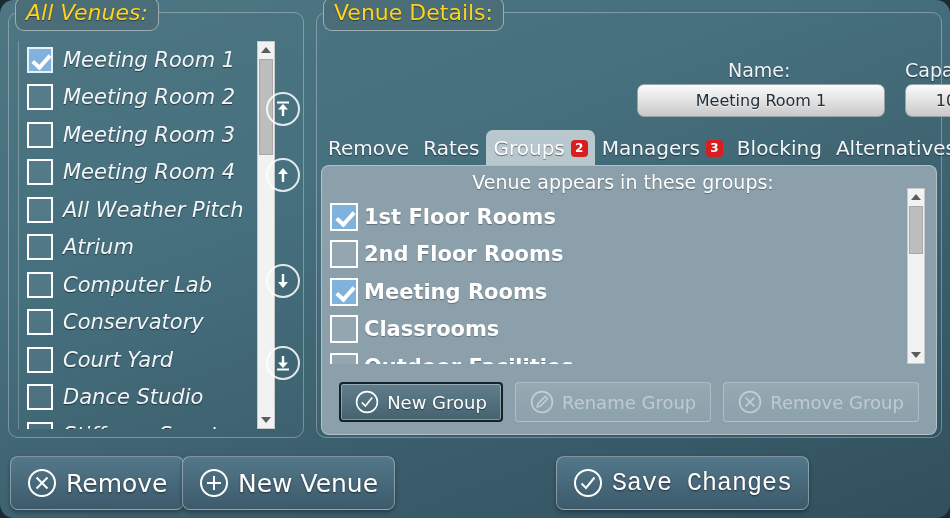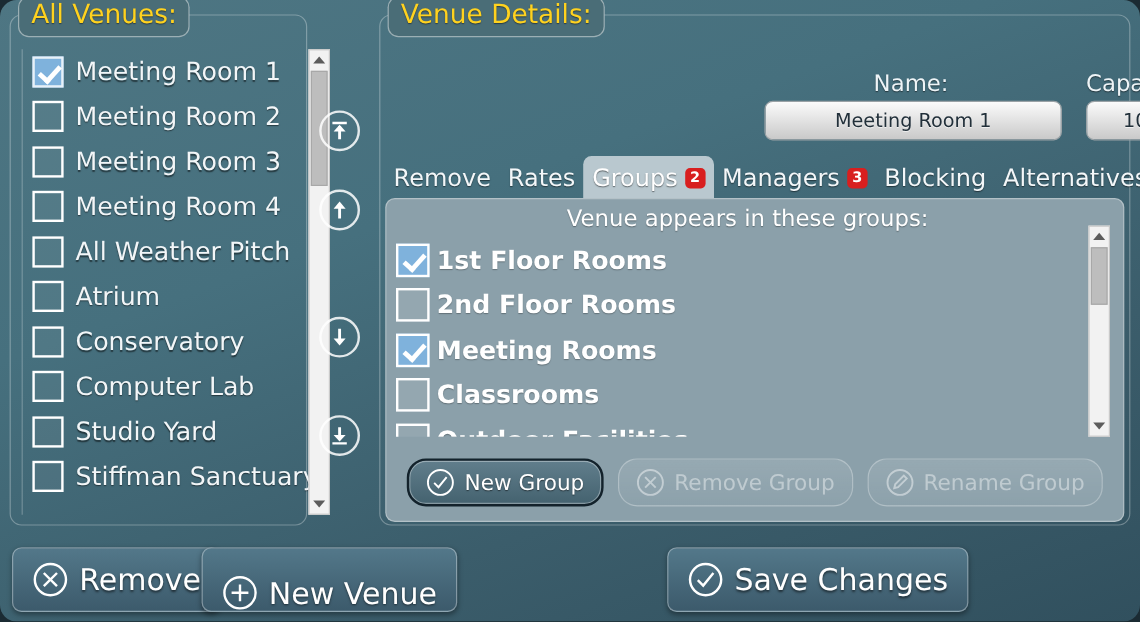--- a/index.html
+++ b/index.html
@@ -23,21 +23,21 @@
     overflow: hidden;
   }
 
   
   .groupbox {
     position: absolute;
     border: 1px solid rgba(255,255,255,0.30);
     border-radius: 10px;
     box-sizing: border-box;
   }
-  #venues-box { left: 8px; top: 12px; width: 248px; height: 426px; }
+  #venues-box { left: 8px; top: 12px; width: 296px; height: 426px; font-style: italic; }
   #details-box { left: 316px; top: 12px; width: 626px; height: 426px; }
 
   .box-title {
     position: absolute;
     top: -16px;
     left: 6px;
     background: #4a6d77;
     color: #ffd21f;
     font-size: 22px;
     line-height: 22px;
@@ -279,21 +279,21 @@
     justify-content: center;
     gap: 12px;
   }
   .abtn {
     display: flex;
     align-items: center;
     gap: 8px;
     height: 40px;
     padding: 0 14px;
     box-sizing: border-box;
-    border-radius: 16px;
+    border-radius: 4px;
     font-size: 18px;
     background: linear-gradient(#617e8c, #44626f);
     border: 1px solid rgba(255,255,255,0.35);
     color: #ffffff;
     text-shadow: 0 1px 1px rgba(0,0,0,0.5);
   }
   .abtn.primary {
     border: 2px solid #13222b;
     box-shadow: 0 0 0 1px rgba(255,255,255,0.35) inset;
   }
@@ -317,22 +317,22 @@
     border-radius: 8px;
     background: linear-gradient(#53788a, #3c5a6b);
     border: 1px solid rgba(255,255,255,0.35);
     box-shadow: 0 2px 4px rgba(0,0,0,0.35);
     color: #ffffff;
     font-size: 25px;
     text-shadow: 0 1px 2px rgba(0,0,0,0.55);
     white-space: nowrap;
   }
   #btn-remove { left: 10px; top: 456px; }
-  #btn-new-venue { left: 168px; top: 456px; align-items: flex-end; }
-  #btn-save { left: 556px; top: 456px; }
+  #btn-new-venue { left: 182px; top: 456px; }
+  #btn-save { left: 556px; top: 456px; font-family: Liberation Mono, monospace; }
   .bbtn svg { display: block; }
 </style>
 </head>
 <body>
 
 <div id="app">
 
   <div class="groupbox" id="venues-box">
     <div class="box-title">All Venues:</div>
     <div id="venue-list">
@@ -355,29 +355,33 @@
         <div class="venue-row">
           <span class="cbx"></span>
           <span class="venue-label">All Weather Pitch</span>
         </div>
         <div class="venue-row">
           <span class="cbx"></span>
           <span class="venue-label">Atrium</span>
         </div>
         <div class="venue-row">
           <span class="cbx"></span>
+          <span class="venue-label">Computer Lab</span>
+        </div>
+        <div class="venue-row">
+          <span class="cbx"></span>
           <span class="venue-label">Conservatory</span>
         </div>
         <div class="venue-row">
           <span class="cbx"></span>
-          <span class="venue-label">Computer Lab</span>
-        </div>
-        <div class="venue-row">
-          <span class="cbx"></span>
-          <span class="venue-label">Studio Yard</span>
+          <span class="venue-label">Court Yard</span>
+        </div>
+        <div class="venue-row">
+          <span class="cbx"></span>
+          <span class="venue-label">Dance Studio</span>
         </div>
         <div class="venue-row">
           <span class="cbx"></span>
           <span class="venue-label">Stiffman Sanctuary</span>
         </div>
       </div>
     <div class="sbar" id="venues-sbar">
       <div class="arr up">
           <span class="tri up"></span>
         </div>
@@ -485,31 +489,31 @@
           <div class="abtn primary">
             <svg width="24" height="24" viewBox="0 0 30 30">
               <circle cx="15" cy="15" r="13" fill="none" stroke="#ffffff" stroke-width="2"></circle>
               <polyline points="8.5,15.5 13,20 21.5,9.5" fill="none" stroke="#ffffff" stroke-width="2"></polyline>
             </svg>
             <span>New Group</span>
           </div>
           <div class="abtn disabled">
             <svg width="24" height="24" viewBox="0 0 30 30" style="opacity: 0.45;">
               <circle cx="15" cy="15" r="13" fill="none" stroke="#ffffff" stroke-width="2"></circle>
+              <path d="M9 21 L10 17 L19 8 L22 11 L13 20 Z" fill="none" stroke="#ffffff" stroke-width="2"></path>
+            </svg>
+            <span>Rename Group</span>
+          </div>
+          <div class="abtn disabled">
+            <svg width="24" height="24" viewBox="0 0 30 30" style="opacity: 0.45;">
+              <circle cx="15" cy="15" r="13" fill="none" stroke="#ffffff" stroke-width="2"></circle>
               <line x1="9.5" y1="9.5" x2="20.5" y2="20.5" stroke="#ffffff" stroke-width="2"></line>
               <line x1="20.5" y1="9.5" x2="9.5" y2="20.5" stroke="#ffffff" stroke-width="2"></line>
             </svg>
             <span>Remove Group</span>
-          </div>
-          <div class="abtn disabled">
-            <svg width="24" height="24" viewBox="0 0 30 30" style="opacity: 0.45;">
-              <circle cx="15" cy="15" r="13" fill="none" stroke="#ffffff" stroke-width="2"></circle>
-              <path d="M9 21 L10 17 L19 8 L22 11 L13 20 Z" fill="none" stroke="#ffffff" stroke-width="2"></path>
-            </svg>
-            <span>Rename Group</span>
           </div>
         </div>
     </div>
   </div>
 
   <div class="bbtn" id="btn-remove">
     <svg width="30" height="30" viewBox="0 0 30 30">
       <circle cx="15" cy="15" r="13" fill="none" stroke="#fff" stroke-width="2"></circle>
       <line x1="9.5" y1="9.5" x2="20.5" y2="20.5" stroke="#fff" stroke-width="2"></line>
       <line x1="20.5" y1="9.5" x2="9.5" y2="20.5" stroke="#fff" stroke-width="2"></line>

